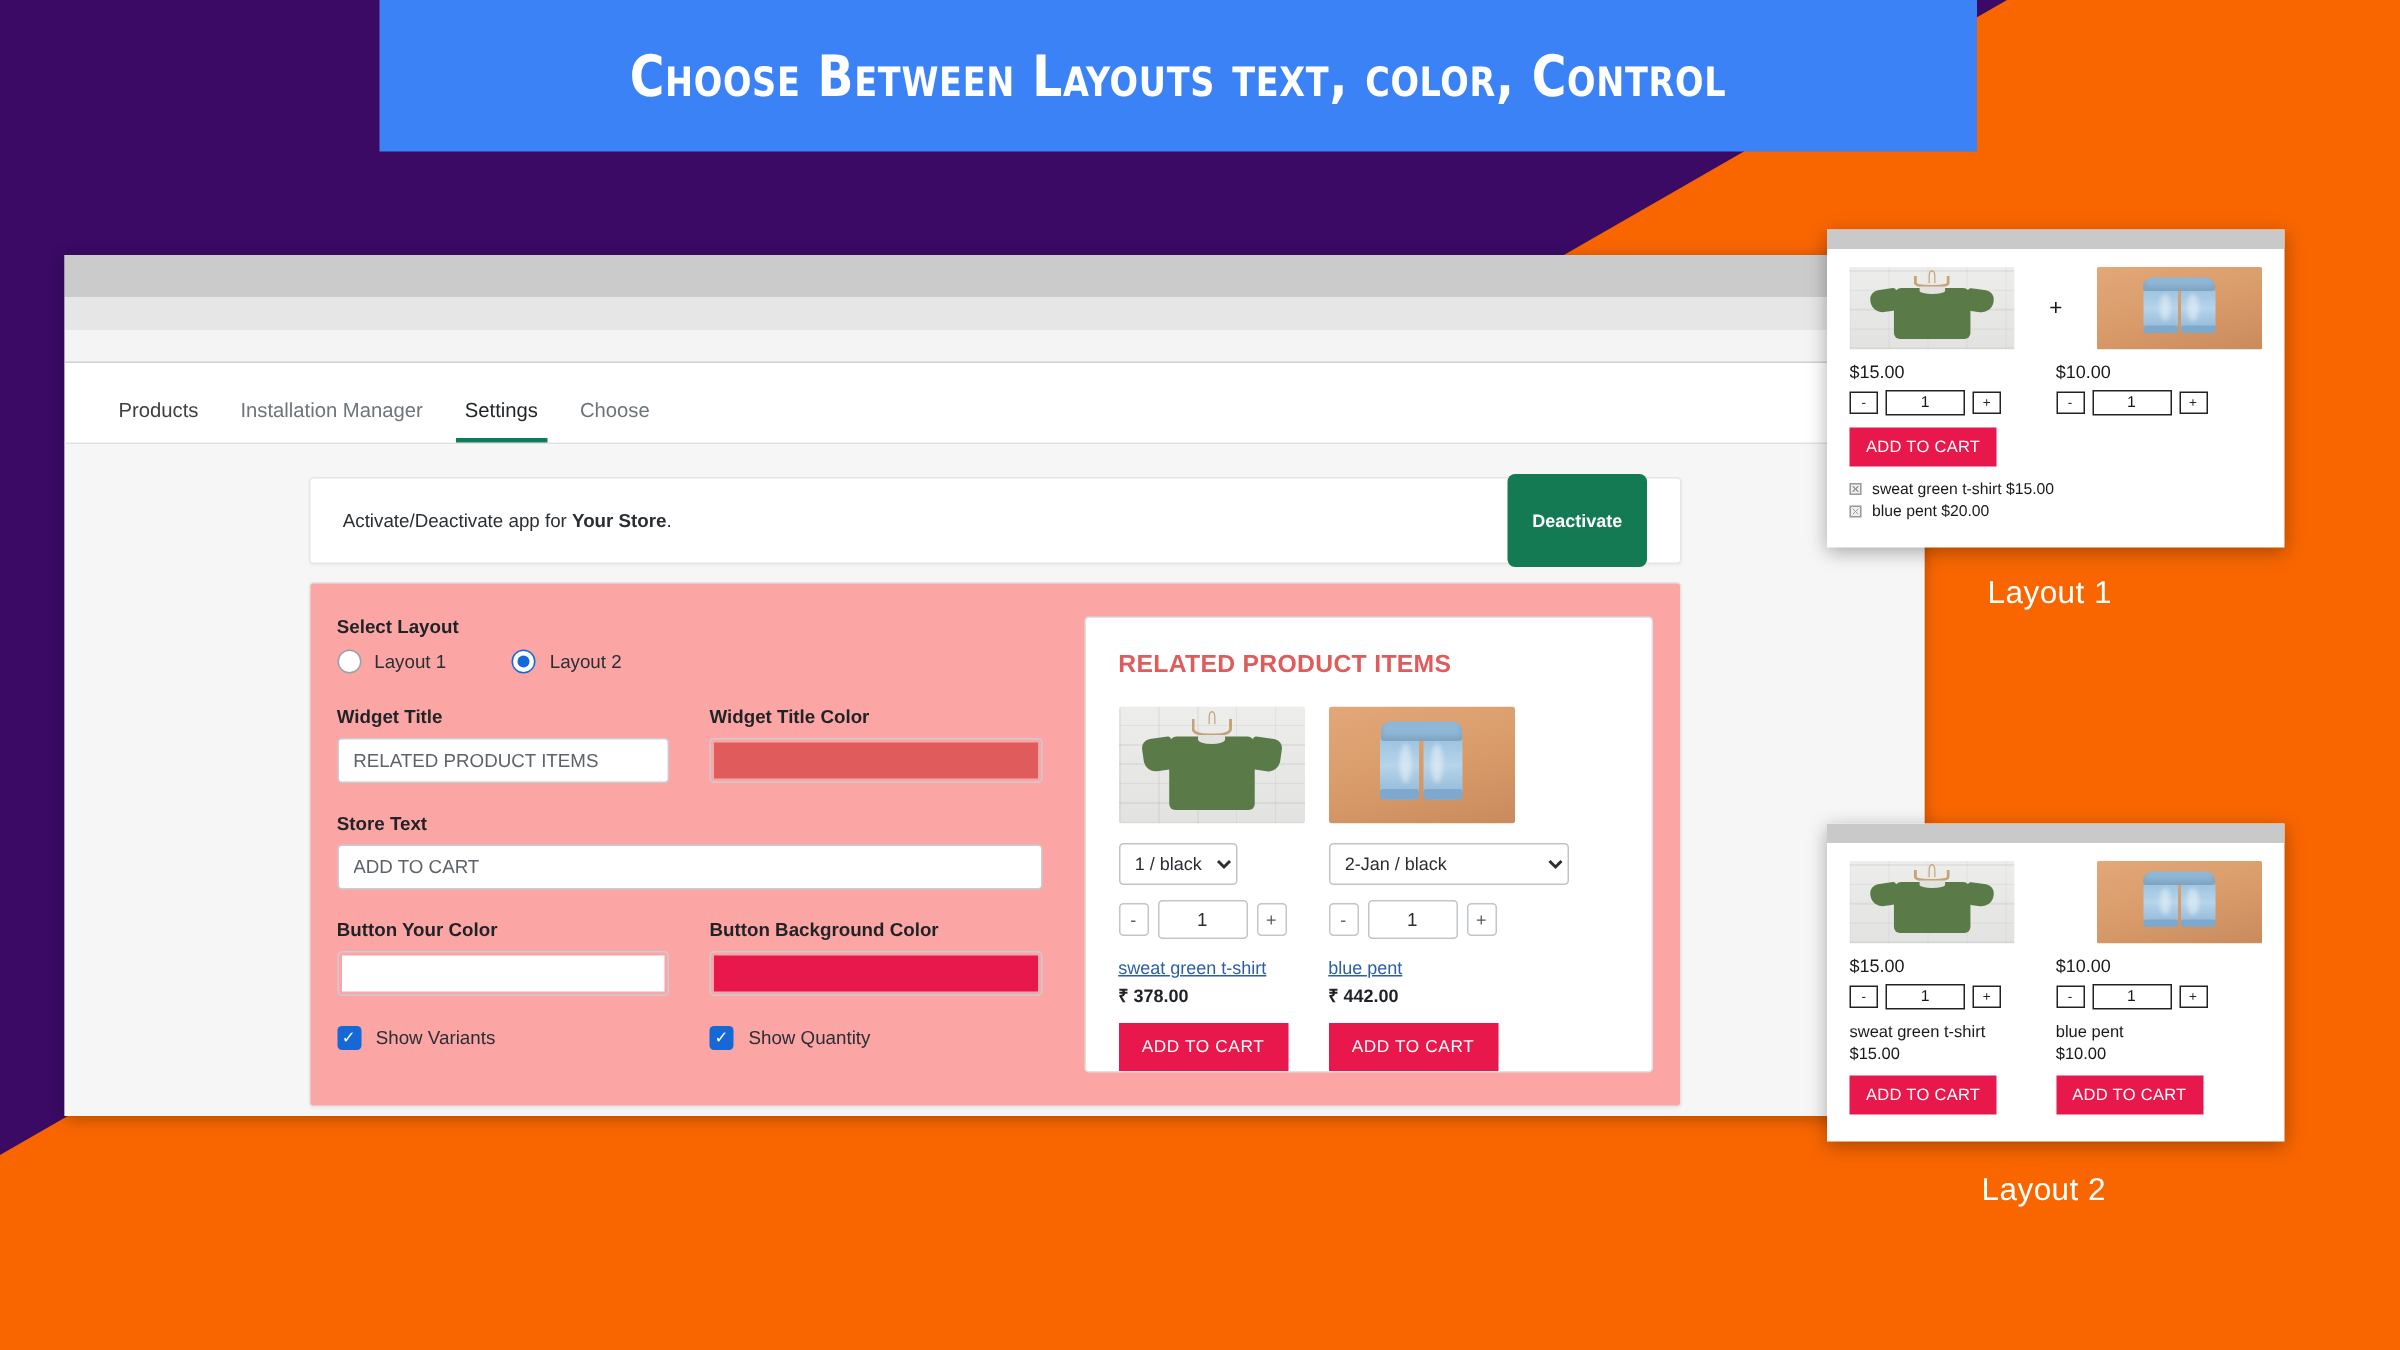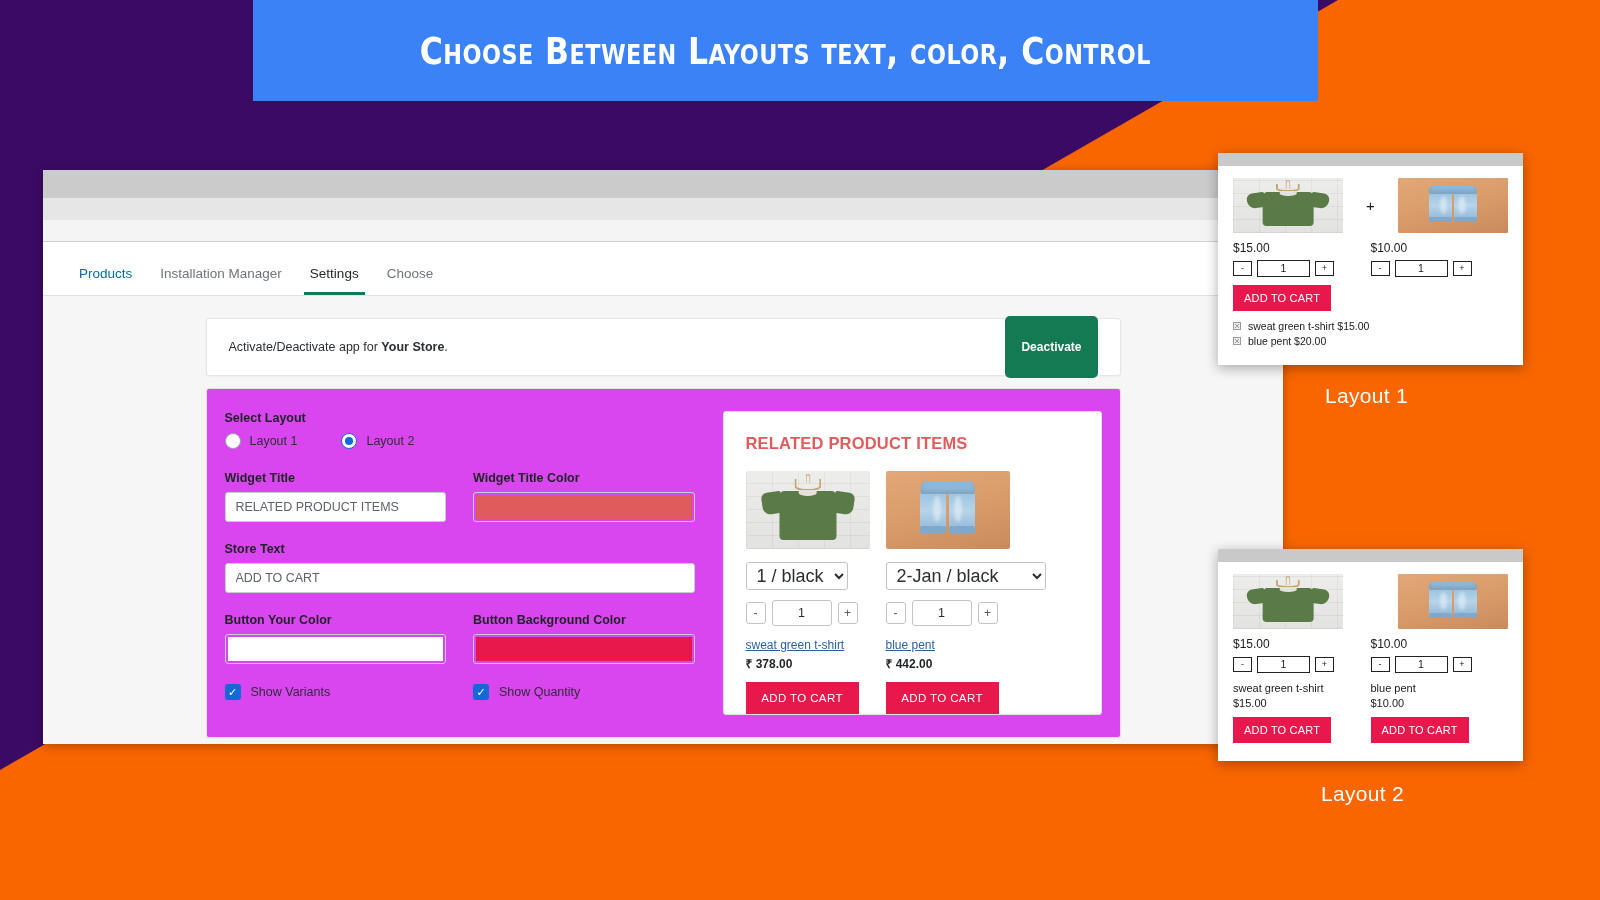--- a/index.html
+++ b/index.html
@@ -58,21 +58,21 @@
   }
   .nav-tab {
     font-size: 13.5px; color: #6E7579; padding: 0 14px 14px 14px;
     position: relative; cursor: pointer; white-space: nowrap;
   }
   .nav-tab.active { color: #1F2326; font-weight: 400; }
   .nav-tab.active::after {
     content: ""; position: absolute; left: 8px; right: 8px; bottom: 0;
     height: 3px; background: #0E7C5A;
   }
-  .nav-tab.first { color: #0369a1; }
+  .nav-tab.first { color: #404040; }
 
   
   #page-body { background: #F6F6F7; height: 470px; padding: 22px 0 0 0; }
 
   
   #activate-card {
     margin: 0 auto; width: 915px; background: #FFFFFF;
     border: 1px solid #E4E5E7; border-radius: 3px;
     display: flex; align-items: center; justify-content: space-between;
     padding: 18px 22px; height: 58px;
@@ -80,21 +80,21 @@
   }
   #activate-text { font-size: 12.5px; color: #2B2F33; }
   #activate-text b { font-weight: 700; }
   #deactivate-btn {
     background: #147A54; color: #FFFFFF; font-size: 12px; font-weight: 700;
     border: none; border-radius: 5px; padding: 24px 16px; cursor: pointer;
   }
 
   
   #settings-card {
-    margin: 12px auto 0 auto; width: 915px; background: #d946ef;
+    margin: 12px auto 0 auto; width: 915px; background: #fca5a5;
     border: 1px solid #E4E5E7; border-radius: 3px;
     display: flex; padding: 22px 18px; gap: 28px; height: 350px;
     box-shadow: 0 1px 2px rgba(0,0,0,0.04);
   }
   #form-col { width: 470px; }
   .field-label { font-size: 12.5px; font-weight: 700; color: #1F2326; margin-bottom: 8px; }
   .field-label.sm { margin-bottom: 7px; }
 
   .radio-row { display: flex; align-items: center; gap: 0px; margin-bottom: 22px; }
   .radio-item { display: flex; align-items: center; gap: 9px; margin-right: 44px; cursor: pointer; }
@@ -209,21 +209,21 @@
     position: absolute; left: 38%; top: 32%; width: 7%; height: 34%;
     background: rgba(255,255,255,0.42); border-radius: 50%; filter: blur(1.5px);
   }
   .jeans-fade2 {
     position: absolute; right: 38%; top: 32%; width: 7%; height: 34%;
     background: rgba(255,255,255,0.42); border-radius: 50%; filter: blur(1.5px);
   }
 
   .pp-select {
     margin-top: 13px; height: 28px; border: 1px solid #BFC4C8; border-radius: 3px;
-    background: #FFFFFF; font-size: 18px; color: #2B2F33;
+    background: #FFFFFF; font-size: 12px; color: #2B2F33;
     padding: 0 6px; font-family: "Liberation Sans", sans-serif;
   }
   .pp-qty { display: flex; align-items: center; gap: 6px; margin-top: 10px; }
   .qty-btn {
     width: 20px; height: 22px; border: 1px solid #C1C5C9; border-radius: 3px;
     background: #FFFFFF; font-size: 12px; color: #55595D; cursor: pointer;
     display: flex; align-items: center; justify-content: center;
     font-family: "Liberation Sans", sans-serif; line-height: 1;
   }
   .qty-val {

